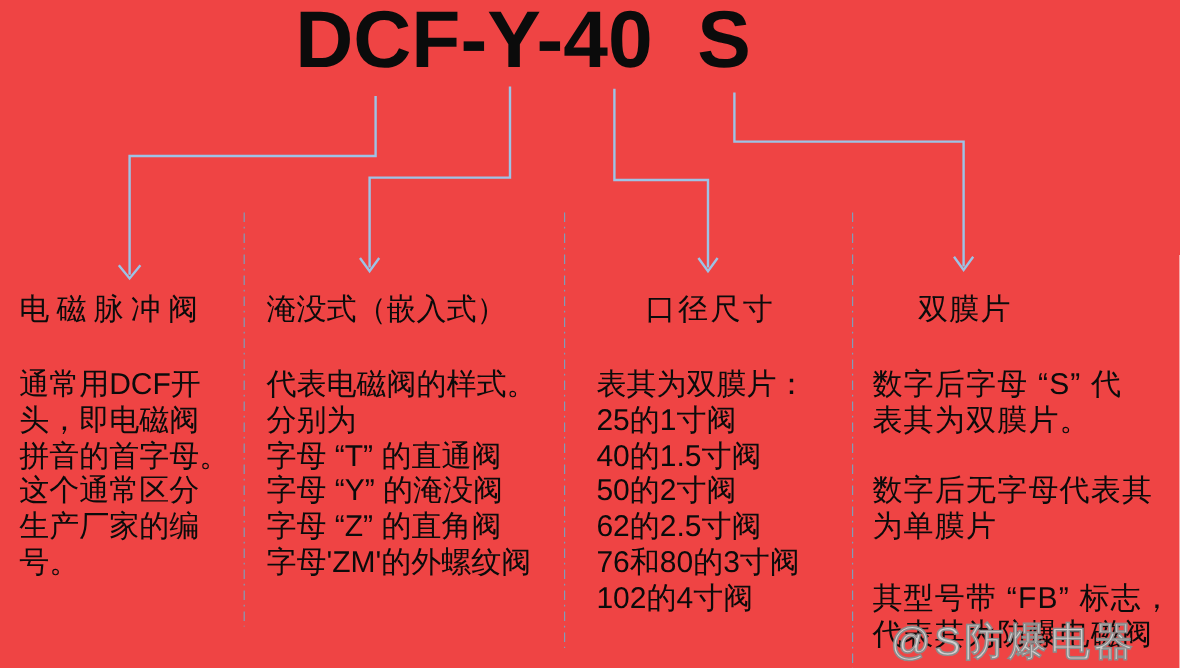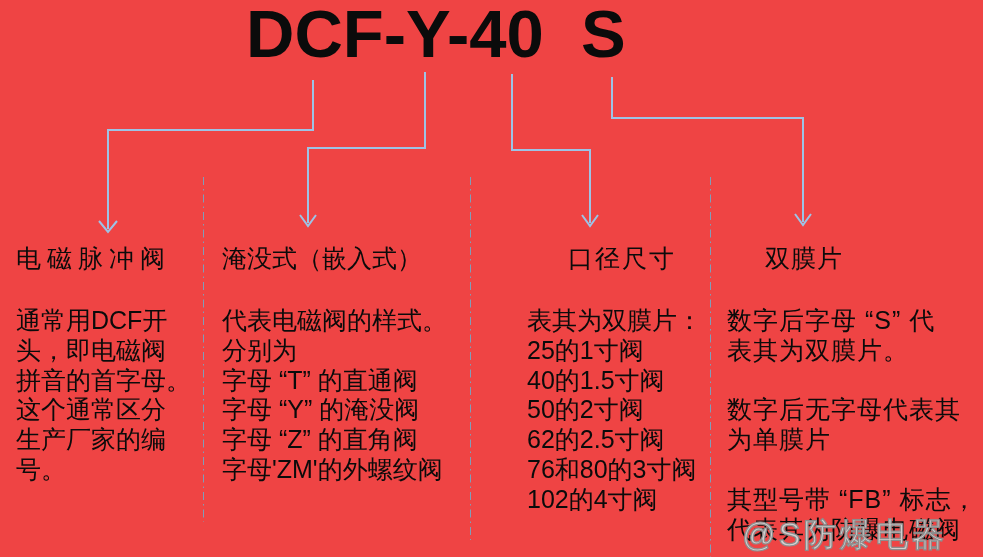--- a/index.html
+++ b/index.html
@@ -12,21 +12,21 @@
     font-weight:bold;color:#0b0b0b;white-space:pre;letter-spacing:0;
   }
   svg.lines{position:absolute;left:0;top:0;pointer-events:none;}
   .col{position:absolute;top:243px;}
   .col-header{font-size:25px;line-height:30px;color:#0b0b0b;white-space:nowrap;}
   .col-body{position:absolute;top:63px;left:0;font-size:25px;line-height:29.8px;color:#0b0b0b;}
   .col-body .ln{white-space:nowrap;}
   #col-dcf{left:16px;width:184px;}
   #col-dcf .col-header{letter-spacing:6px;}
   #col-style{left:222px;width:216px;}
-  #col-size{left:527px;width:190px;}
+  #col-size{left:497px;width:190px;}
   #col-size .col-header{text-align:center;letter-spacing:2px;}
   #col-diaphragm{left:727px;width:251px;}
   #col-diaphragm .col-header{padding-left:38px;letter-spacing:1px;}
   #col-diaphragm .col-body{letter-spacing:1px;}
   .watermark{
     position:absolute;left:742px;top:513px;font-size:33px;font-weight:normal;
     letter-spacing:3px;white-space:nowrap;z-index:3;
     color:rgba(255,255,255,0.55);
     -webkit-text-stroke:1.2px #8c8c8c;
     text-shadow:0 0 1px #9a9a9a;

